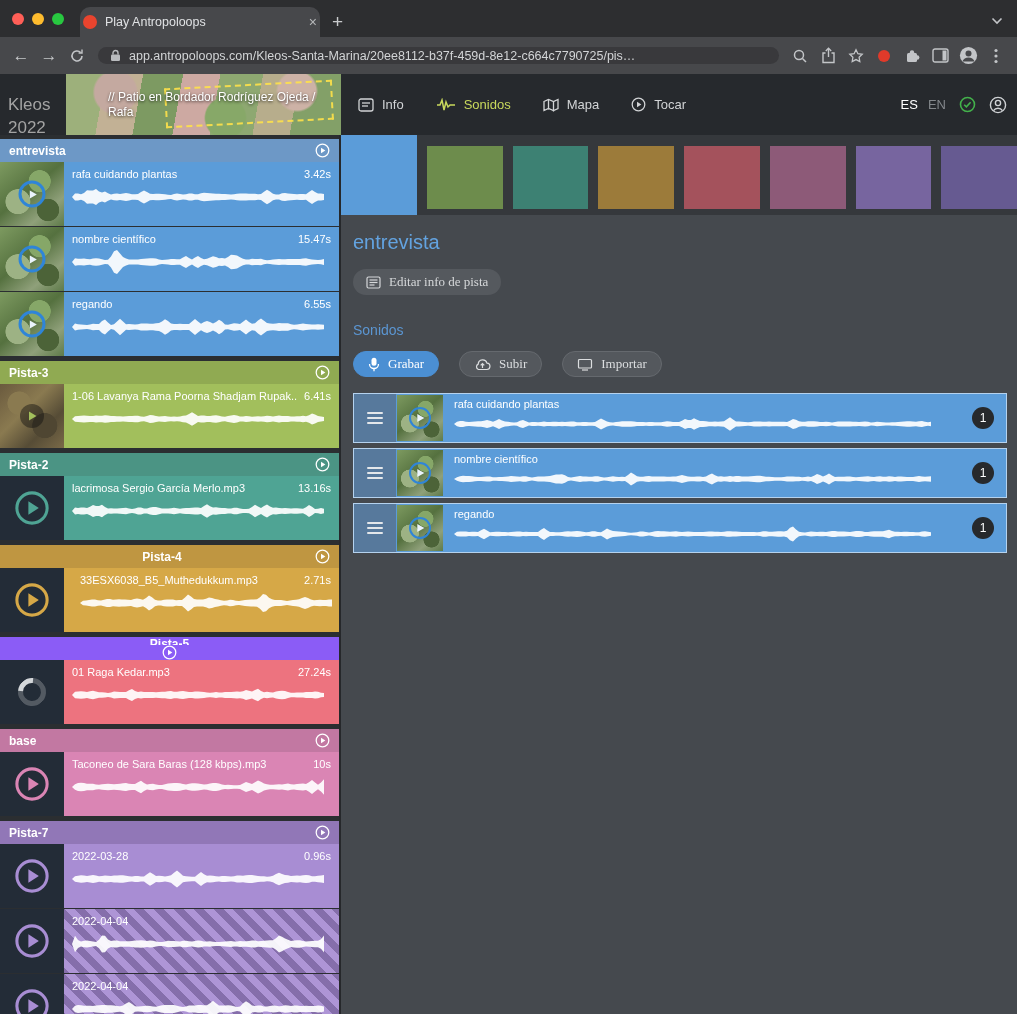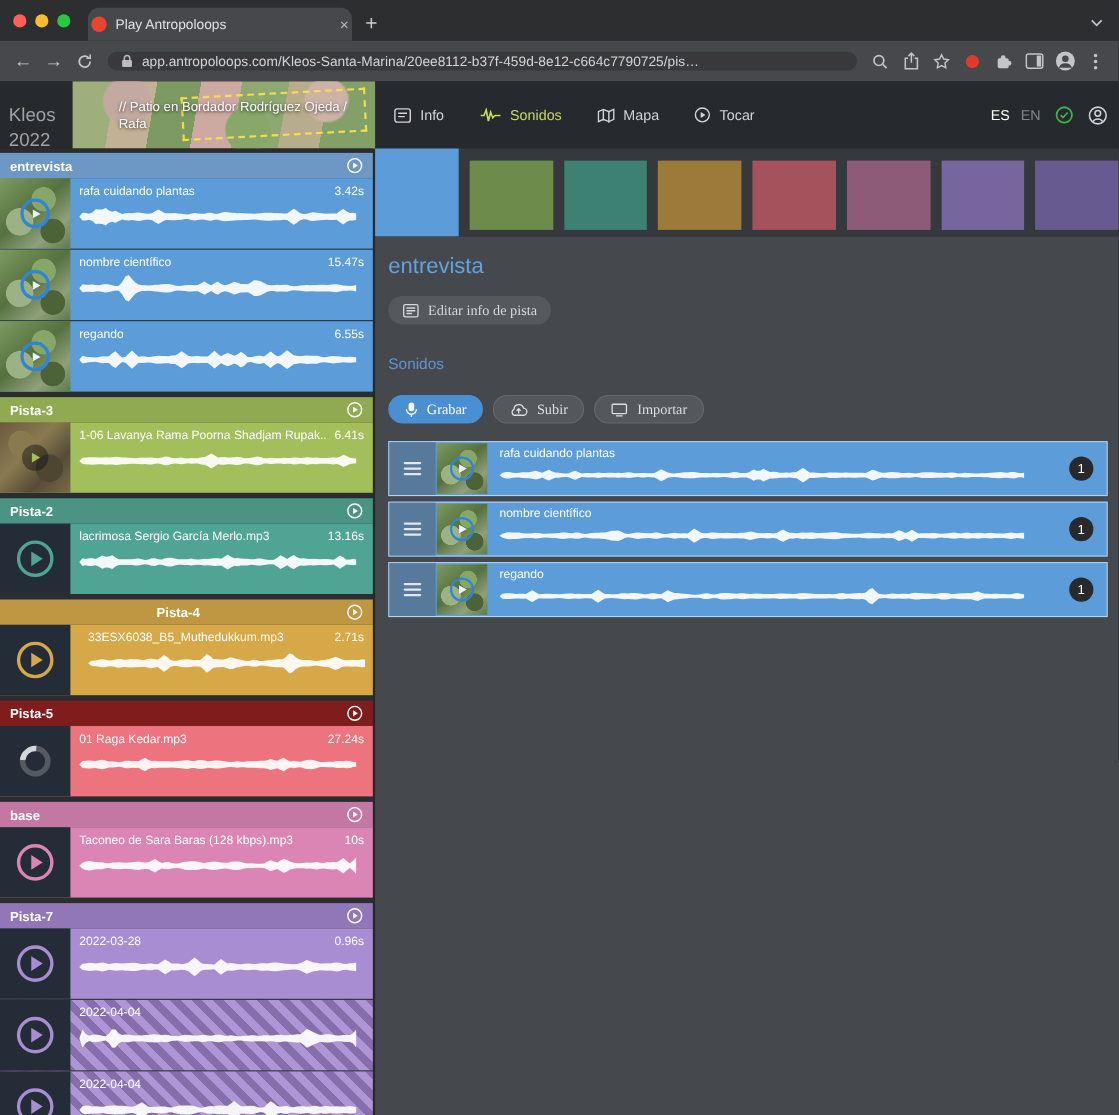--- a/index.html
+++ b/index.html
@@ -77,21 +77,21 @@
   
   .swatch-strip{position:absolute;left:341px;top:135px;width:676px;height:80px;background:#35383c;display:flex;gap:10px}
   .swatch{flex:1;height:63px;margin-top:11px}
   .swatch.active{margin-top:0;height:80px}
 
   
   .panel{position:absolute;left:341px;top:215px;width:676px;height:799px;background:#45494e;padding:16px 10px 0 12px}
   .panel-title{color:#63a3e0;font-size:20px;margin-bottom:15px}
   .edit-btn{display:inline-flex;align-items:center;gap:8px;height:26px;padding:0 13px;background:#55595e;border-radius:13px;color:#d6d8da;font-size:13px}
   .section-label{margin-top:27px;color:#5b96d2;font-size:14px}
-  .actions{margin-top:21px;display:flex;gap:9px}
+  .actions{margin-top:13px;display:flex;gap:20px}
   .pill{display:inline-flex;align-items:center;gap:8px;height:26px;padding:0 14px;border-radius:13px;background:#54585d;border:1px solid #65696e;color:#dcdee0;font-size:13px}
   .pill.primary{background:#4b8fd3;border-color:#4b8fd3;color:#fff}
   .sound-list{margin-top:16px}
   .srow{display:flex;height:50px;margin-bottom:5px;border:1px solid rgba(255,255,255,.55);align-items:stretch}
   .drag{width:42px;flex:none;background:#57799c;display:flex;align-items:center;justify-content:center}
   .bars{display:flex;flex-direction:column;gap:3px}
   .bars i{display:block;width:16px;height:2px;background:#e4e7ea;border-radius:1px}
   .sthumb{width:46px;height:46px;margin:1px;flex:none;position:relative}
   .sbody{flex:1;min-width:0;padding:4px 8px 0 10px}
   .sname{font-size:11px;color:#fff;white-space:nowrap;overflow:hidden}
@@ -399,21 +399,21 @@
           </div>
           <div class="clip-wave">
             <svg width="252" height="32" viewBox="0 0 252 32">
               <path d="M0 16 L3 13.7 L6 13.4 L9 13.0 L12 12.4 L15 12.5 L18 13.2 L21 13.4 L24 12.8 L27 12.0 L30 12.1 L33 12.7 L36 12.5 L39 12.2 L42 12.4 L45 12.4 L48 12.7 L51 12.9 L54 12.1 L57 11.6 L60 12.0 L63 12.7 L66 10.9 L69 8.4 L72 10.2 L75 12.8 L78 13.6 L81 13.6 L84 12.8 L87 12.5 L90 12.4 L93 12.6 L96 13.2 L99 13.0 L102 12.9 L105 10.5 L108 7.5 L111 9.4 L114 12.0 L117 12.4 L120 12.5 L123 12.6 L126 11.8 L129 10.5 L132 11.0 L135 12.1 L138 12.6 L141 13.3 L144 13.8 L147 13.6 L150 12.8 L153 12.9 L156 13.8 L159 14.0 L162 13.5 L165 13.0 L168 12.7 L171 12.5 L174 12.4 L177 12.3 L180 10.2 L183 7.0 L186 7.8 L189 10.8 L192 12.3 L195 13.0 L198 13.1 L201 13.1 L204 13.5 L207 13.9 L210 13.6 L213 13.1 L216 12.7 L219 12.3 L222 11.1 L225 10.0 L228 11.1 L231 12.6 L234 13.2 L237 13.1 L240 12.8 L243 13.0 L246 12.9 L249 12.5 L252 12.6 L252 16 L252 19.4 L249 19.5 L246 19.1 L243 19.0 L240 19.2 L237 18.9 L234 18.8 L231 19.4 L228 20.9 L225 22.0 L222 20.9 L219 19.7 L216 19.3 L213 18.9 L210 18.4 L207 18.1 L204 18.5 L201 18.9 L198 18.9 L195 19.0 L192 19.7 L189 21.2 L186 24.2 L183 25.0 L180 21.8 L177 19.7 L174 19.6 L171 19.5 L168 19.3 L165 19.0 L162 18.5 L159 18.0 L156 18.2 L153 19.1 L150 19.2 L147 18.4 L144 18.2 L141 18.7 L138 19.4 L135 19.9 L132 21.0 L129 21.5 L126 20.2 L123 19.4 L120 19.5 L117 19.6 L114 20.0 L111 22.6 L108 24.5 L105 21.5 L102 19.1 L99 19.0 L96 18.8 L93 19.4 L90 19.6 L87 19.5 L84 19.2 L81 18.4 L78 18.4 L75 19.2 L72 21.8 L69 23.6 L66 21.1 L63 19.3 L60 20.0 L57 20.4 L54 19.9 L51 19.1 L48 19.3 L45 19.6 L42 19.6 L39 19.8 L36 19.5 L33 19.3 L30 19.9 L27 20.0 L24 19.2 L21 18.6 L18 18.8 L15 19.5 L12 19.6 L9 19.0 L6 18.6 L3 18.3 Z" fill="#ffffff" fill-opacity="0.92"></path>
             </svg>
           </div>
         </div>
       </div>
     </div>
     <div class="track-group">
-      <div class="track-header" style="background: #7f1d1d;">
+      <div class="track-header" style="background: #8b5cf6; flex-direction: column;">
         <span class="th-name">Pista-5</span>
         <span class="th-play">
           <svg width="15" height="15" viewBox="0 0 20 20">
             <circle cx="10" cy="10" r="8.4" fill="none" stroke="#ffffff" stroke-width="1.7"></circle>
             <path d="M8 6.3L13.8 10 8 13.7Z" fill="#ffffff"></path>
           </svg>
         </span>
       </div>
       <div class="clip" style="background-color: rgb(237, 115, 127);">
         <div class="clip-thumb playsq">

